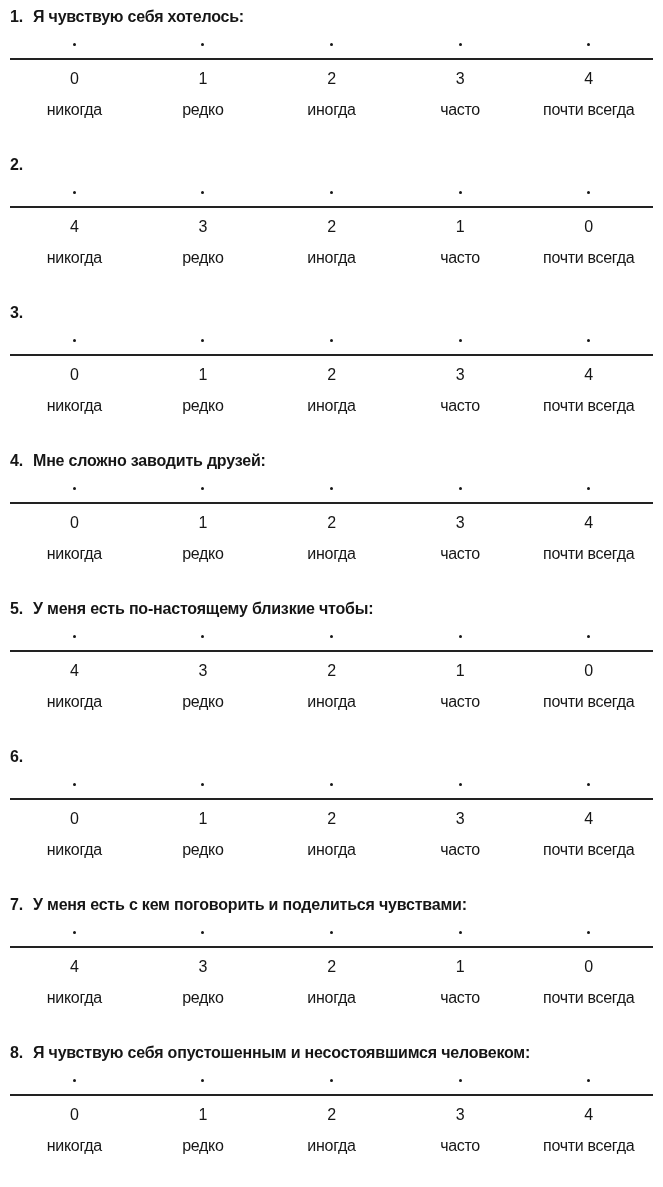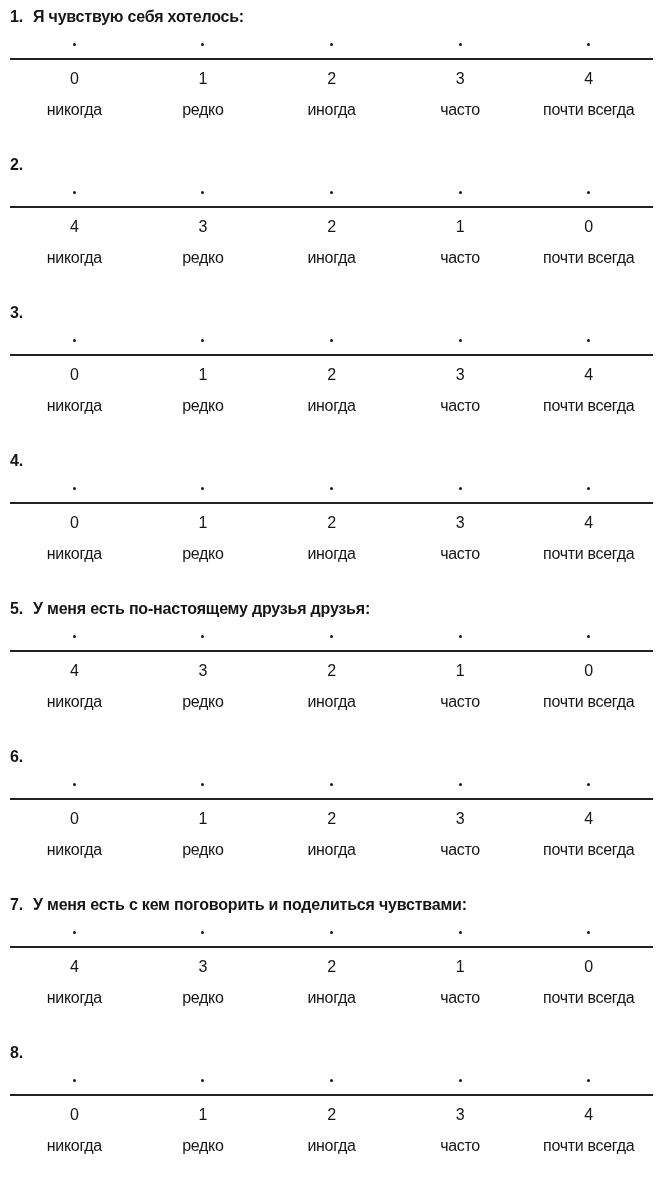--- a/index.html
+++ b/index.html
@@ -70,21 +70,20 @@
     margin-top: 11px;
     font-size: 16px;
     line-height: 16px;
     letter-spacing: -0.2px;
   }
   .labels-row {
     margin-top: 15px;
     font-size: 16px;
     line-height: 16px;
     letter-spacing: -0.3px;
-    justify-content: center;
   }
 </style>
 </head>
 <body>
 
 <div class="page">
   <div id="questionnaire">
   <section class="question">
     <div class="q-title">
       <span class="q-num">1.</span>
@@ -202,20 +201,21 @@
             <span class="cell">иногда</span>
             <span class="cell">часто</span>
             <span class="cell">почти всегда</span>
           </div>
     </div>
   </section>
 
   <section class="question">
     <div class="q-title">
       <span class="q-num">4.</span>
+      <span class="q-text">Мне сложно заводить друзей:</span>
     </div>
     <div class="scale">
       <div class="row dots-row">
             <span class="cell dot-cell">
               <span class="dot"></span>
             </span>
             <span class="cell dot-cell">
               <span class="dot"></span>
             </span>
             <span class="cell dot-cell">
@@ -242,21 +242,21 @@
             <span class="cell">иногда</span>
             <span class="cell">часто</span>
             <span class="cell">почти всегда</span>
           </div>
     </div>
   </section>
 
   <section class="question">
     <div class="q-title">
       <span class="q-num">5.</span>
-      <span class="q-text">У меня есть по-настоящему друзья друзья:</span>
+      <span class="q-text">У меня есть по-настоящему близкие чтобы:</span>
     </div>
     <div class="scale">
       <div class="row dots-row">
             <span class="cell dot-cell">
               <span class="dot"></span>
             </span>
             <span class="cell dot-cell">
               <span class="dot"></span>
             </span>
             <span class="cell dot-cell">
@@ -364,20 +364,21 @@
             <span class="cell">иногда</span>
             <span class="cell">часто</span>
             <span class="cell">почти всегда</span>
           </div>
     </div>
   </section>
 
   <section class="question">
     <div class="q-title">
       <span class="q-num">8.</span>
+      <span class="q-text">Я чувствую себя опустошенным и несостоявшимся человеком:</span>
     </div>
     <div class="scale">
       <div class="row dots-row">
             <span class="cell dot-cell">
               <span class="dot"></span>
             </span>
             <span class="cell dot-cell">
               <span class="dot"></span>
             </span>
             <span class="cell dot-cell">

